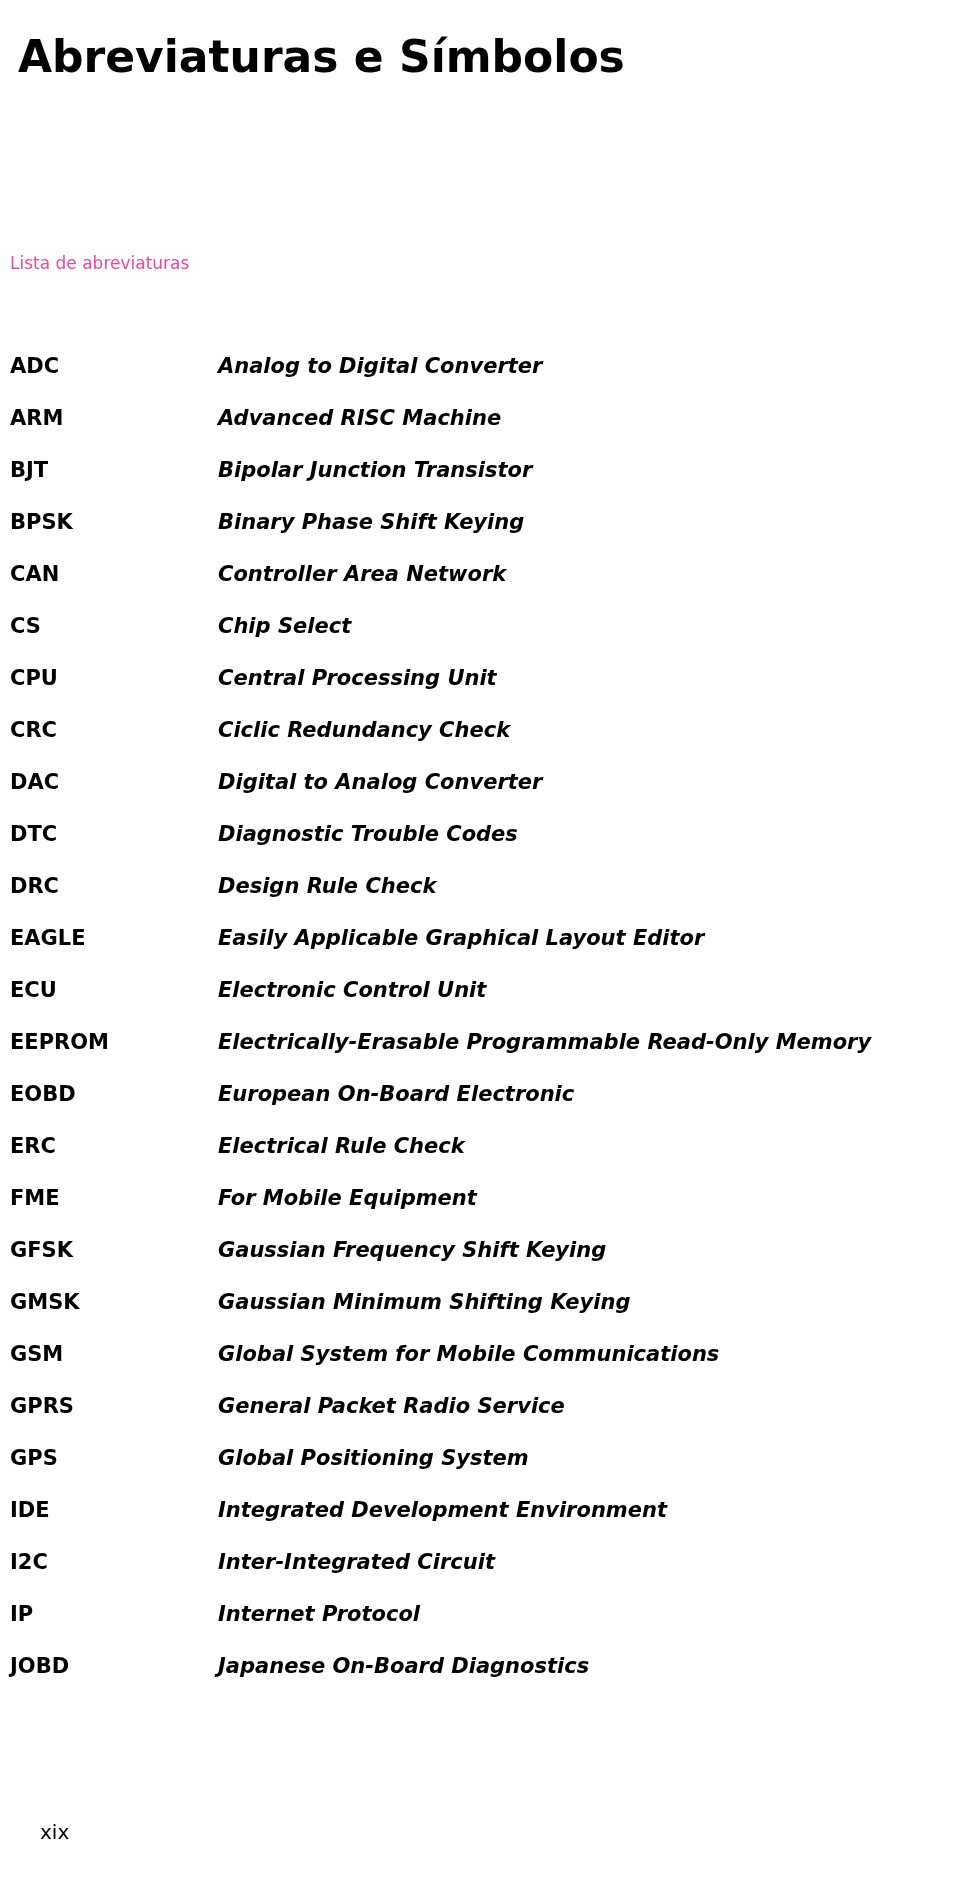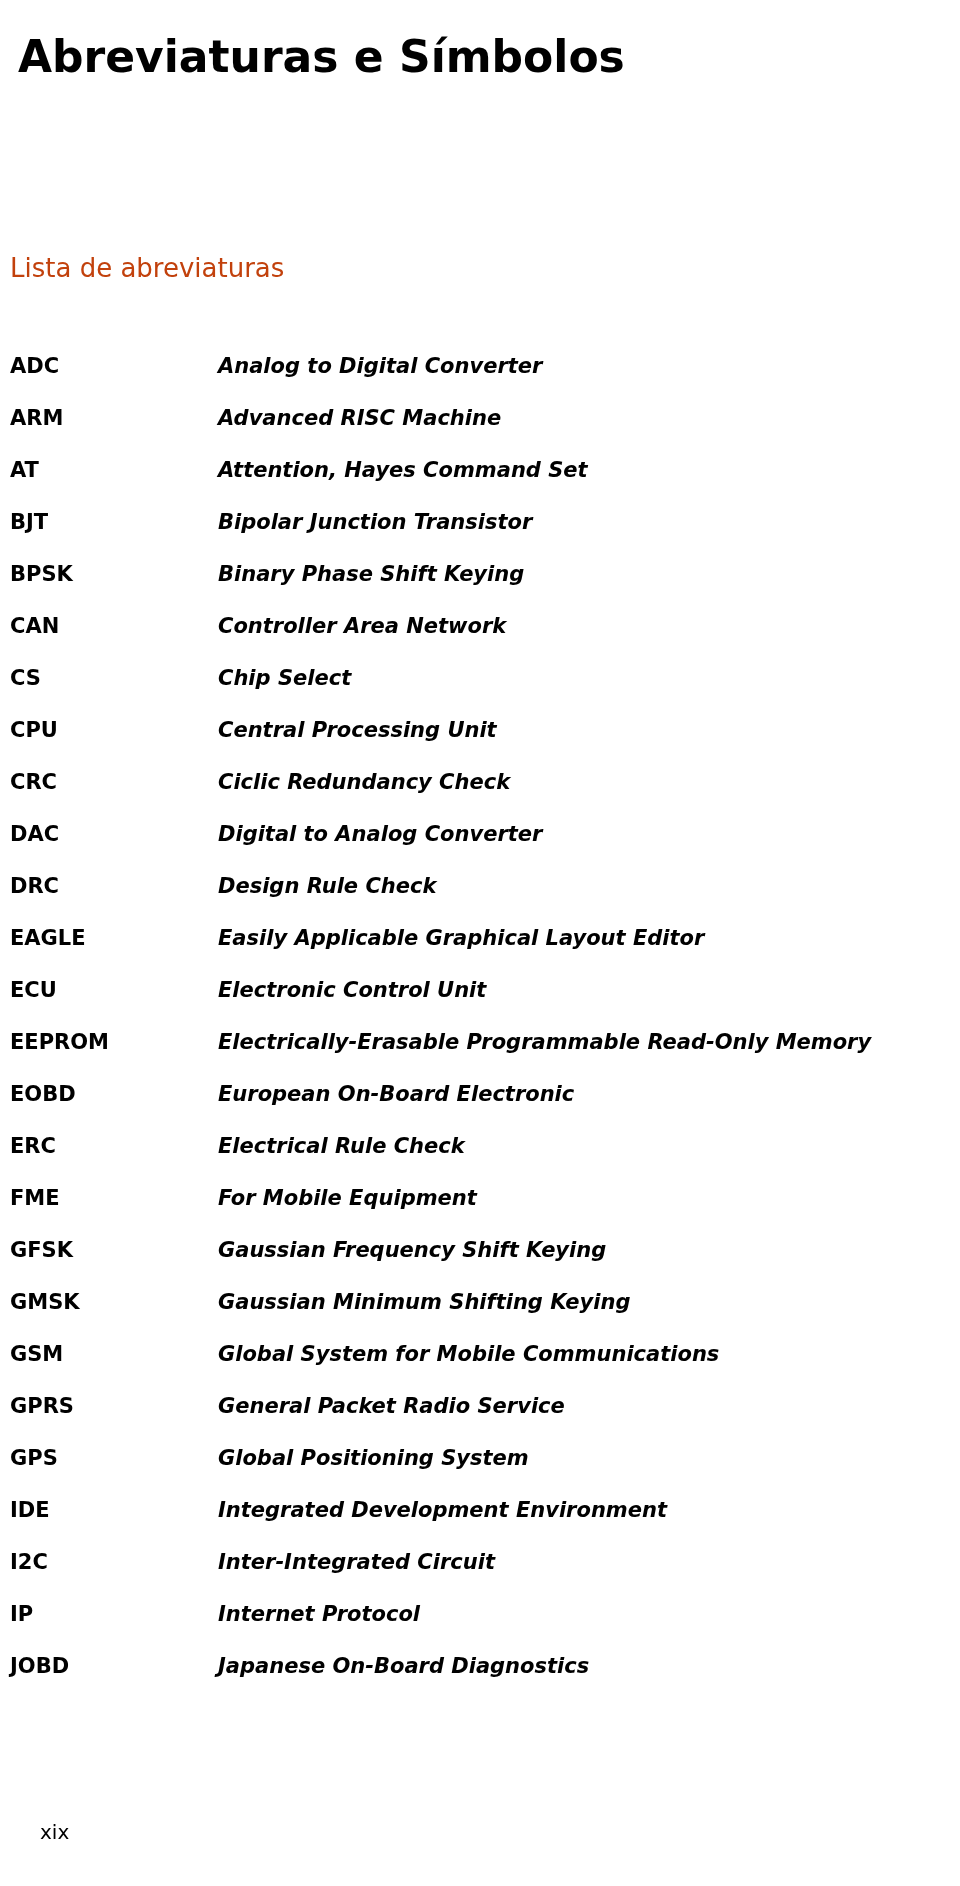--- a/index.html
+++ b/index.html
@@ -29,23 +29,23 @@
     font-weight: bold;
     letter-spacing: 0px;
     line-height: 1.2;
     white-space: nowrap;
     font-family: "DejaVu Sans", sans-serif;
   }
   .section-heading {
     position: absolute;
     left: 10px;
     top: 253px;
-    font-size: 26px;
+    font-size: 17px;
     font-weight: normal;
-    color: #c2410c;
+    color: #ec4899;
   }
   .abbr-table {
     position: absolute;
     left: 10px;
     top: 340px;
     width: 940px;
     border-collapse: collapse;
   }
   .abbr-table td {
     padding: 0;
@@ -94,24 +94,20 @@
     <tbody>
         <tr>
           <td class="abbr-term">ADC</td>
           <td class="abbr-def">Analog to Digital Converter</td>
         </tr>
         <tr>
           <td class="abbr-term">ARM</td>
           <td class="abbr-def">Advanced RISC Machine</td>
         </tr>
         <tr>
-          <td class="abbr-term">AT</td>
-          <td class="abbr-def">Attention, Hayes Command Set</td>
-        </tr>
-        <tr>
           <td class="abbr-term">BJT</td>
           <td class="abbr-def">Bipolar Junction Transistor</td>
         </tr>
         <tr>
           <td class="abbr-term">BPSK</td>
           <td class="abbr-def">Binary Phase Shift Keying</td>
         </tr>
         <tr>
           <td class="abbr-term">CAN</td>
           <td class="abbr-def">Controller Area Network</td>
@@ -126,20 +122,24 @@
         </tr>
         <tr>
           <td class="abbr-term">CRC</td>
           <td class="abbr-def">Ciclic Redundancy Check</td>
         </tr>
         <tr>
           <td class="abbr-term">DAC</td>
           <td class="abbr-def">Digital to Analog Converter</td>
         </tr>
         <tr>
+          <td class="abbr-term">DTC</td>
+          <td class="abbr-def">Diagnostic Trouble Codes</td>
+        </tr>
+        <tr>
           <td class="abbr-term">DRC</td>
           <td class="abbr-def">Design Rule Check</td>
         </tr>
         <tr>
           <td class="abbr-term">EAGLE</td>
           <td class="abbr-def">Easily Applicable Graphical Layout Editor</td>
         </tr>
         <tr>
           <td class="abbr-term">ECU</td>
           <td class="abbr-def">Electronic Control Unit</td>

